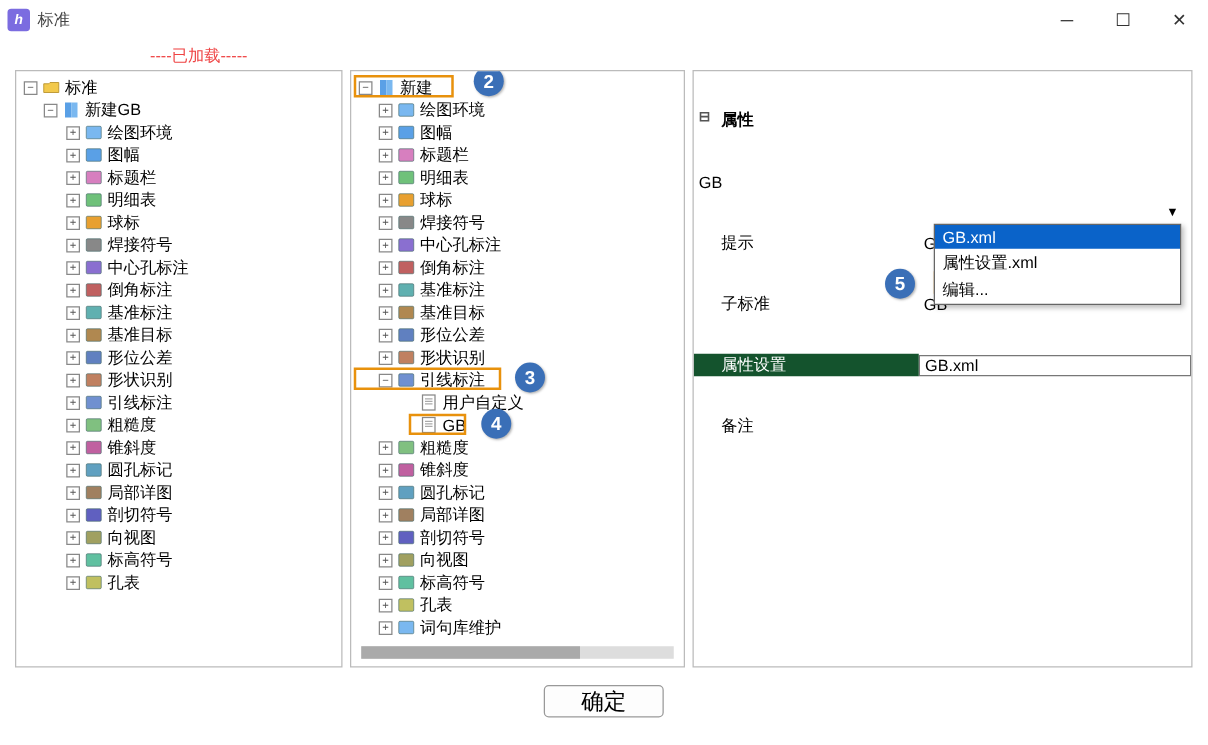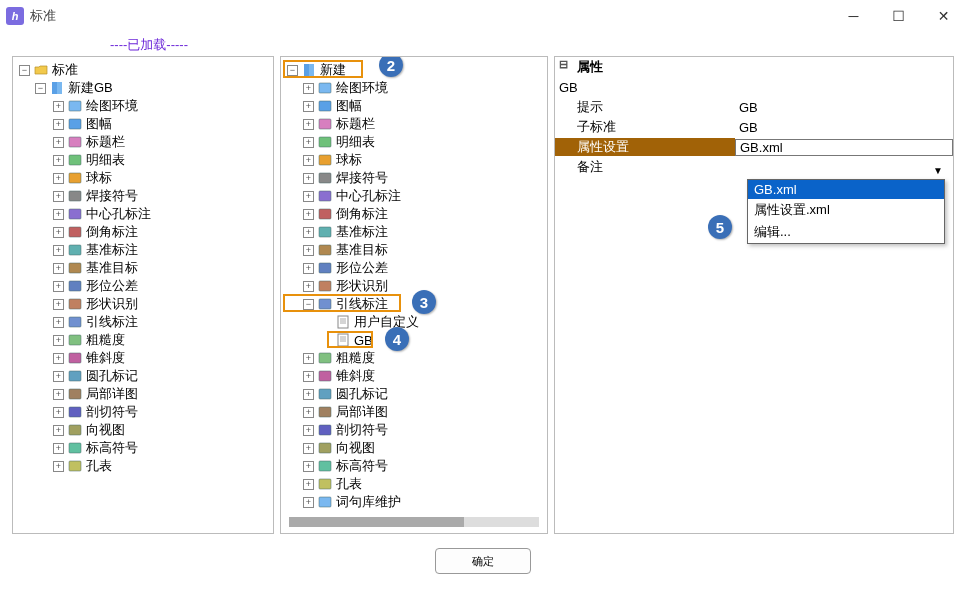--- a/index.html
+++ b/index.html
@@ -2,55 +2,55 @@
 <html><head>
 <meta charset="utf-8">
 <style>
 * { box-sizing: border-box; margin: 0; padding: 0; }
 body { font-family: "Microsoft YaHei", sans-serif; font-size: 13px; background: #fff; width: 966px; height: 596px; overflow: hidden; }
 .titlebar { height: 32px; display: flex; align-items: center; padding-left: 6px; border-bottom: 1px solid transparent; }
 .titlebar .app-icon { width: 18px; height: 18px; background: #7b6ce0; border-radius: 3px; margin-right: 6px; display: flex; align-items: center; justify-content: center; color: #fff; font-style: italic; font-size: 11px; font-weight: bold; }
 .titlebar .title { flex: 1; color: #444; }
 .titlebar .winbtns { display: flex; }
 .titlebar .winbtn { width: 45px; height: 32px; display: flex; align-items: center; justify-content: center; color: #333; font-size: 14px; }
-.headers { display: flex; padding: 0 18px; margin-top: 4px; font-size: 13px; color: #6d28d9; flex-direction: column; }
+.headers { display: flex; padding: 0 28px; margin-top: 4px; font-size: 13px; color: #ef4444; flex-direction: column; }
 .headers .hleft { width: 262px; text-align: center; }
 .headers .hright { flex: 1; text-align: center; }
 .panels { display: flex; padding: 0 12px; gap: 6px; margin-top: 2px; }
 .panel { border: 1px solid #bbb; height: 478px; overflow: hidden; position: relative; }
 .panel.left { width: 262px; }
 .panel.mid { width: 268px; }
 .panel.right { flex: 1; }
 .tree { padding: 4px 2px; overflow-y: auto; height: 100%; font-size: 13px; color: #000; }
 .tree-row { display: flex; align-items: center; height: 18px; white-space: nowrap; position: relative; }
 .exp { width: 11px; height: 11px; border: 1px solid #888; display: flex; align-items: center; justify-content: center; font-size: 9px; line-height: 1; margin-right: 3px; color: #555; background: #fff; }
 .exp.none { border: none; }
 .ticon { width: 16px; height: 14px; margin-right: 3px; display: inline-flex; align-items: center; justify-content: center; font-size: 11px; }
 .ticon svg { width: 14px; height: 14px; }
 .pad0 { padding-left: 4px; }
 .pad1 { padding-left: 20px; }
 .pad2 { padding-left: 38px; }
 .highlight { border: 2px solid #e8910c; position: absolute; pointer-events: none; }
 .badge { width: 24px; height: 24px; border-radius: 50%; background: #3a6fb7; color: #fff; display: flex; align-items: center; justify-content: center; font-size: 15px; font-weight: bold; position: absolute; box-shadow: 1px 1px 2px rgba(0,0,0,0.3); z-index: 10; }
 .proptable { width: 100%; font-size: 13px; }
-.proptable .prow { display: flex; height: 20px; align-items: center; }
+.proptable .prow { display: flex; height: 20px; align-items: center; margin-top: 29px; }
 .proptable .pkey { width: 180px; padding-left: 22px; position: relative; }
 .proptable .pval { flex: 1; padding-left: 4px; }
 .proptable .phead { font-weight: bold; padding-left: 22px; position: relative; }
 .proptable .phead::before { content: "⊟"; position: absolute; left: 4px; font-size: 11px; color: #555; }
-.proptable .selected .pkey { background: #a16207; color: #fff; }
+.proptable .selected .pkey { background: #14532d; color: #fff; }
 .proptable .selected .pval { border: 1px solid #777; }
 .dropdown { position: absolute; left: 192px; right: 8px; top: 122px; border: 1px solid #666; background: #fff; z-index: 5; box-shadow: 2px 2px 4px rgba(0,0,0,0.25); }
 .dropdown .ditem { padding: 2px 6px; font-size: 13px; }
 .dropdown .ditem.sel { background: #0a63c9; color: #fff; }
 .dropdown-arrow { position: absolute; right: 10px; top: 108px; font-size: 10px; }
 .mid .scrollbar { position: absolute; bottom: 6px; left: 8px; right: 8px; height: 10px; background: #ddd; }
 .mid .scrollbar .thumb { height: 100%; width: 70%; background: #aaa; }
 .footer { display: flex; justify-content: center; gap: 120px; margin-top: 14px; }
-.footer button { width: 96px; height: 26px; border: 1px solid #999; border-radius: 4px; background: #fdfdfd; font-size: 11px; }
+.footer button { width: 96px; height: 26px; border: 1px solid #999; border-radius: 4px; background: #fdfdfd; font-size: 18px; }
 </style>
 </head>
 <body>
 
 <div class="titlebar">
   <div class="app-icon">h</div>
   <div class="title">标准</div>
   <div class="winbtns">
     <div class="winbtn">─</div>
     <div class="winbtn">☐</div>

